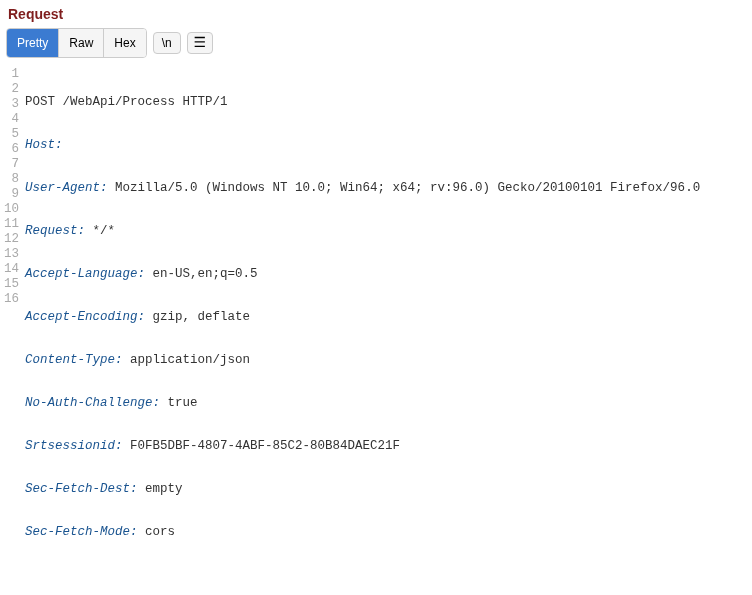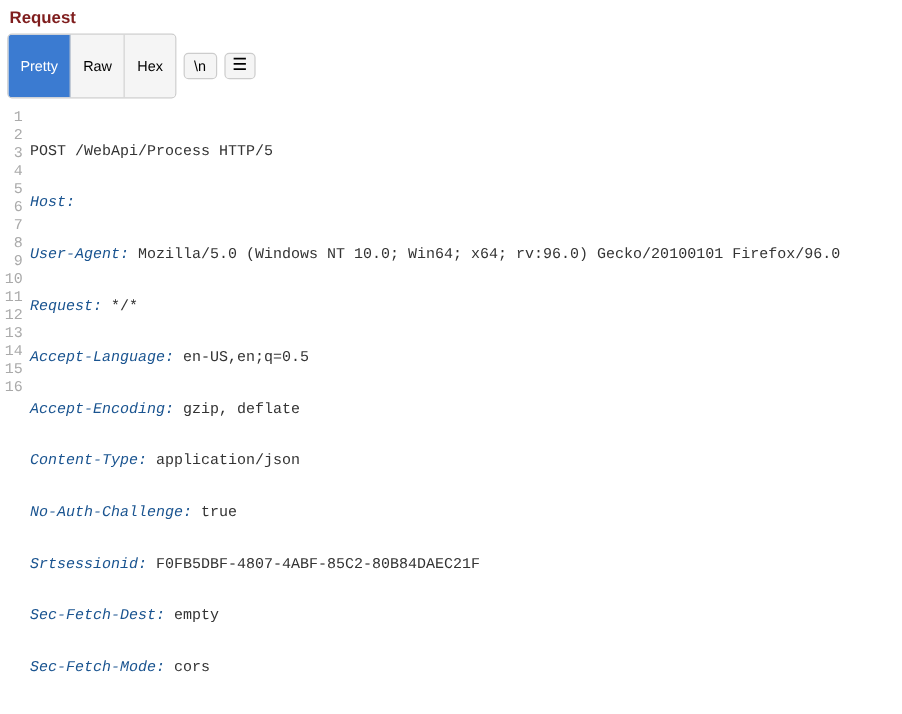--- a/index.html
+++ b/index.html
@@ -1,20 +1,20 @@
 <!DOCTYPE html>
 <html><head>
 <meta charset="utf-8">
 <style>
 * { margin: 0; padding: 0; box-sizing: border-box; }
 body { font-family: "Courier New", monospace; font-size: 12.5px; background: #fff; width: 752px; }
 .header { font-family: Arial, sans-serif; font-size: 14px; font-weight: bold; color: #7f1d1d; padding: 6px 8px 4px; }
 .toolbar { display: flex; align-items: center; gap: 0; padding: 2px 6px 6px; border-bottom: 1px solid transparent; }
 .tab-group { display: flex; border: 1px solid #ccc; border-radius: 4px; overflow: hidden; }
-.tab { font-family: Arial, sans-serif; font-size: 12px; padding: 19px 10px; background: #f5f5f5; border: none; cursor: pointer; border-right: 1px solid #ccc; }
+.tab { font-family: Arial, sans-serif; font-size: 12px; padding: 7px 10px; background: #f5f5f5; border: none; cursor: pointer; border-right: 1px solid #ccc; }
 .tab:last-child { border-right: none; }
 .tab.active { background: #3b7bd1; color: #fff; }
 .tb-btn { font-family: Arial, sans-serif; font-size: 12px; padding: 3px 8px; background: #f5f5f5; border: 1px solid #ccc; border-radius: 4px; margin-left: 6px; cursor: pointer; }
 .tb-icon { display:inline-block; width: 26px; height: 22px; background:#f5f5f5; border:1px solid #ccc; border-radius:4px; margin-left:6px; text-align:center; line-height:20px; cursor:pointer; font-size:14px; }
 .code { display: flex; }
 .gutter { text-align: right; color: #aaa; user-select: none; padding: 2px 6px 2px 4px; }
 .gutter div { height: 15px; line-height: 15px; }
 .lines { flex: 1; padding: 2px 0; white-space: pre; }
 .lines .ln { height: 15px; line-height: 15px; }
 .t-plain { color: #333; }
@@ -49,21 +49,21 @@
     <div>9</div>
       <div>10</div>
       <div>11</div>
       <div>12</div>
     <div>13</div>
       <div>14</div>
       <div>15</div>
       <div>16</div>
   </div>
   <div class="lines">
-    <div class="ln"><span class="t-plain">POST /WebApi/Process HTTP/5</span></div>
+    <div class="ln"><span class="t-plain">POST /WebApi/Process HTTP/1</span></div>
     <div class="ln"><span class="t-hdr">Host:</span></div>
     <div class="ln"><span class="t-hdr">User-Agent:</span><span class="t-val"> Mozilla/5.0 (Windows NT 10.0; Win64; x64; rv:96.0) Gecko/20100101 Firefox/96.0</span></div>
     <div class="ln"><span class="t-hdr">Request:</span><span class="t-val"> */*</span></div>
     <div class="ln"><span class="t-hdr">Accept-Language:</span><span class="t-val"> en-US,en;q=0.5</span></div>
     <div class="ln"><span class="t-hdr">Accept-Encoding:</span><span class="t-val"> gzip, deflate</span></div>
     <div class="ln"><span class="t-hdr">Content-Type:</span><span class="t-val"> application/json</span></div>
     <div class="ln"><span class="t-hdr">No-Auth-Challenge:</span><span class="t-val"> true</span></div>
     <div class="ln"><span class="t-hdr">Srtsessionid:</span><span class="t-val"> F0FB5DBF-4807-4ABF-85C2-80B84DAEC21F</span></div>
     <div class="ln"><span class="t-hdr">Sec-Fetch-Dest:</span><span class="t-val"> empty</span></div>
     <div class="ln"><span class="t-hdr">Sec-Fetch-Mode:</span><span class="t-val"> cors</span></div>

